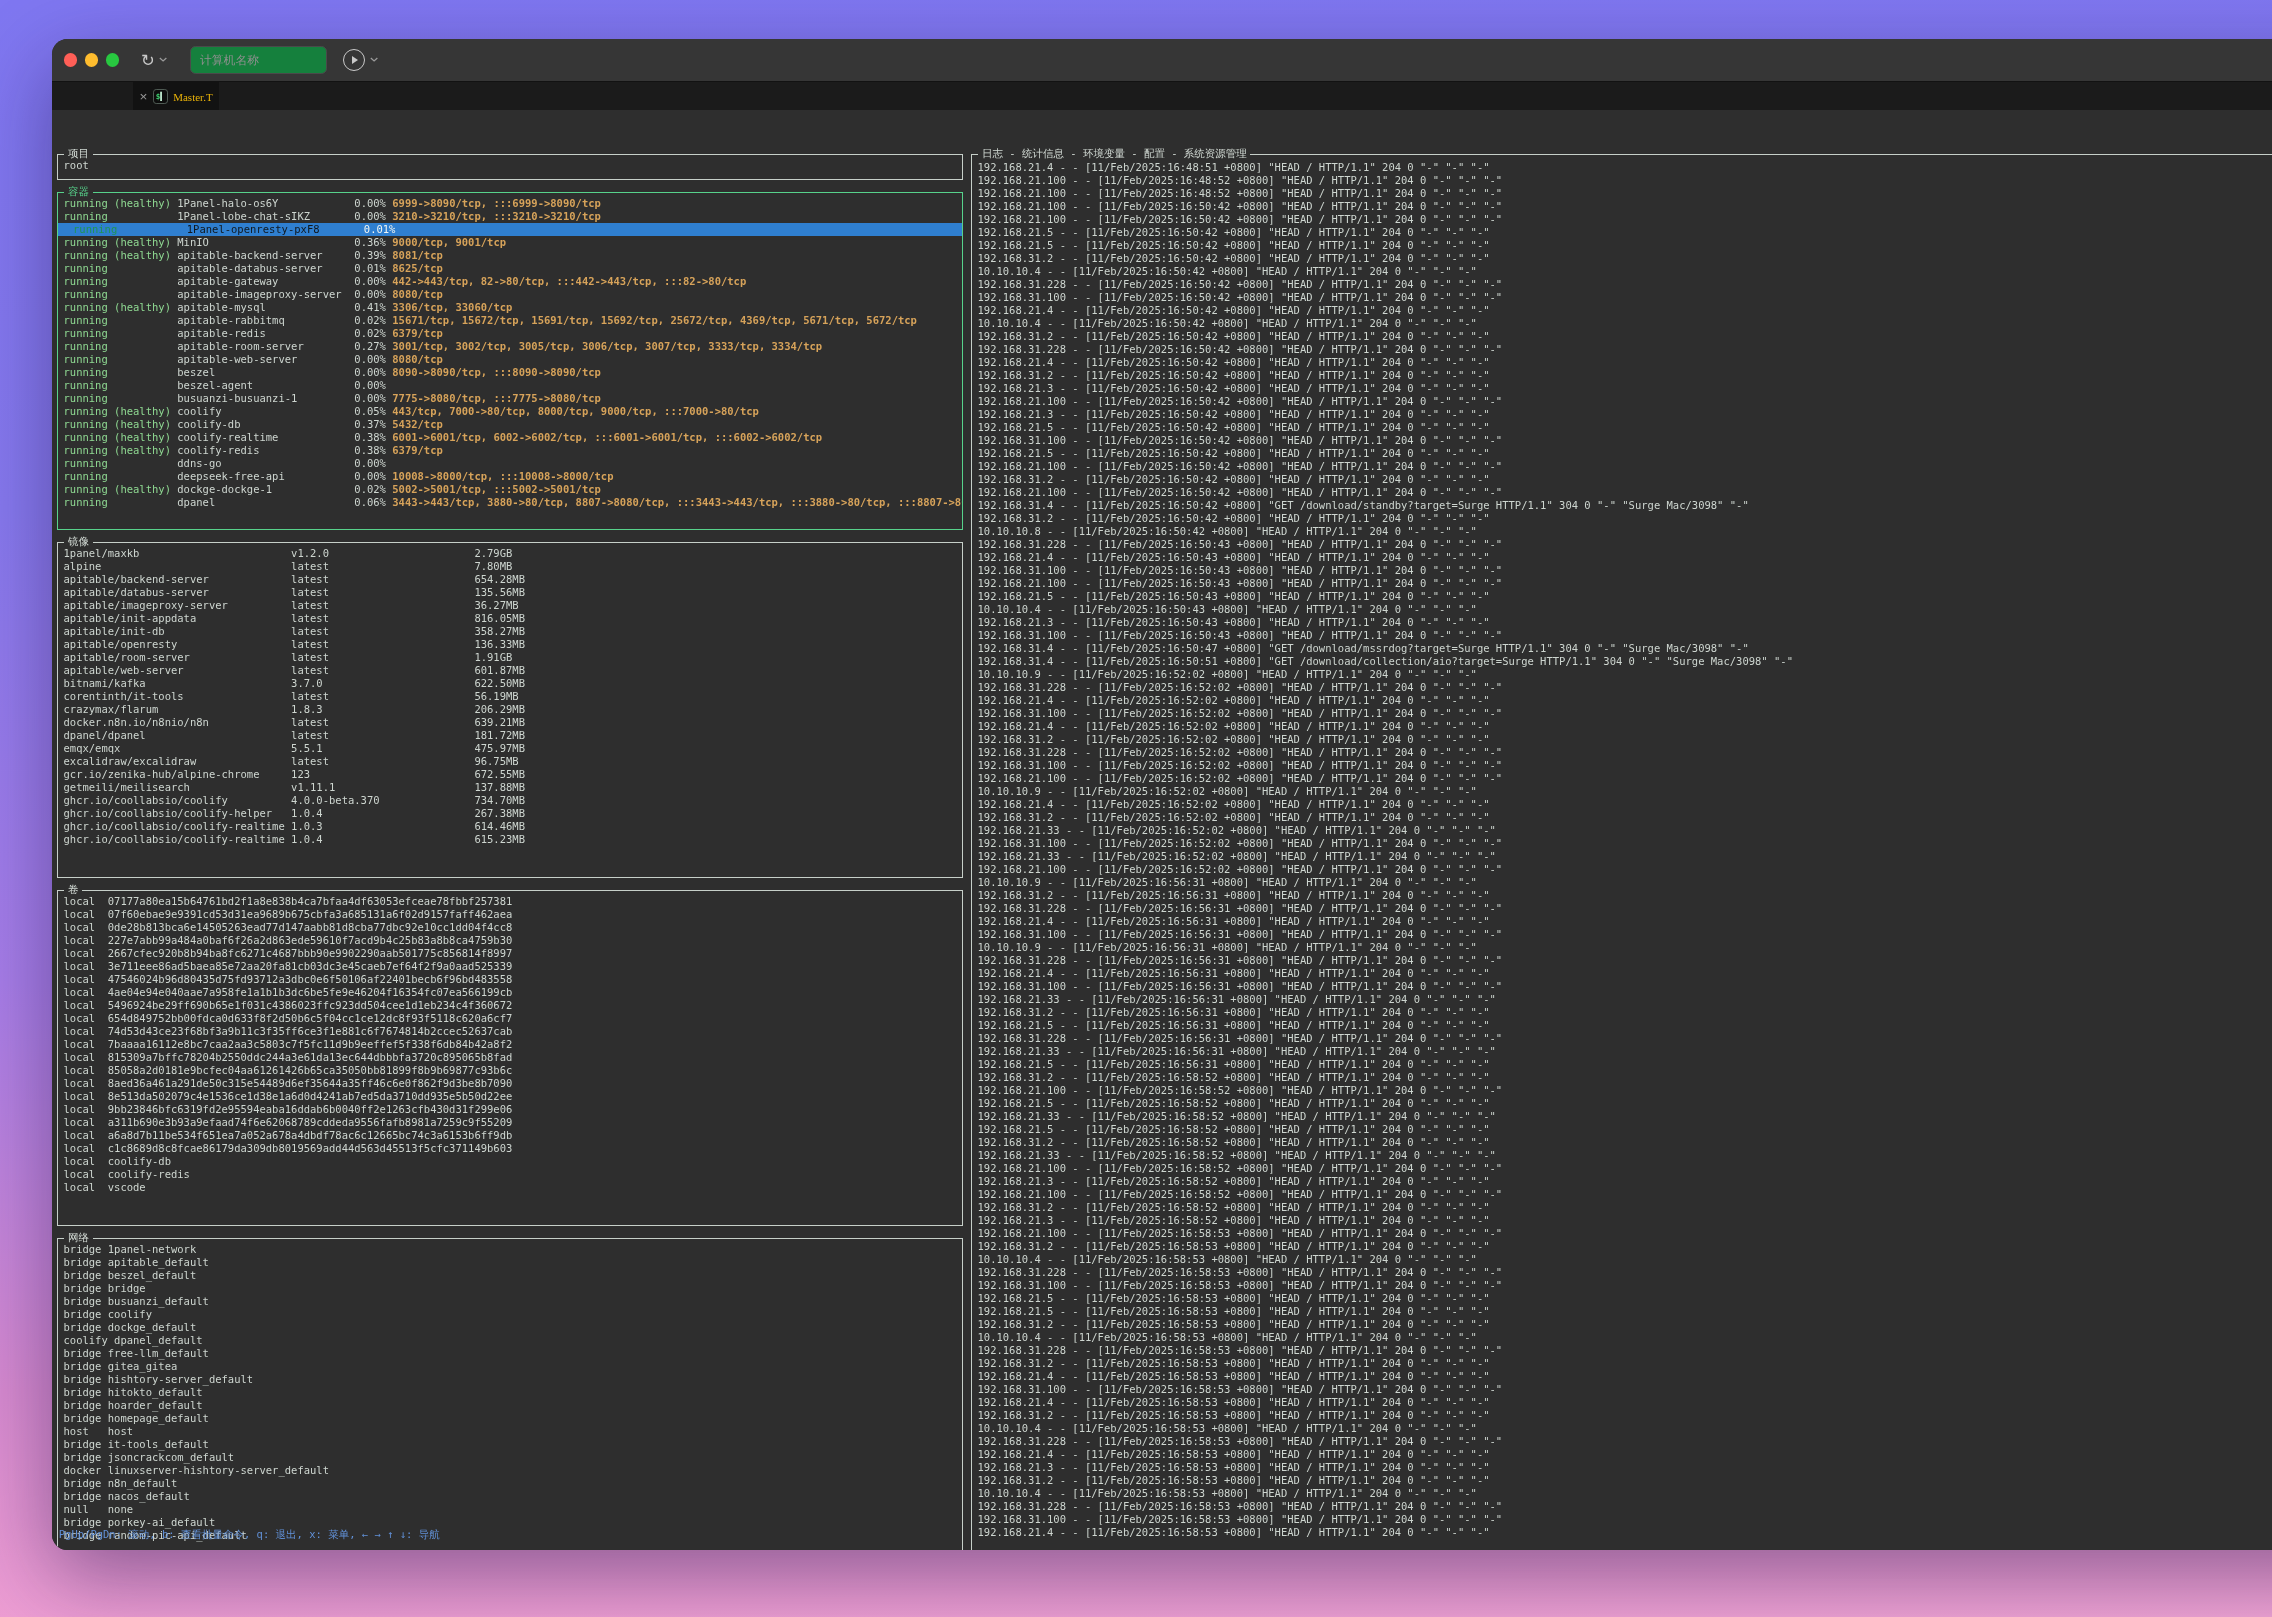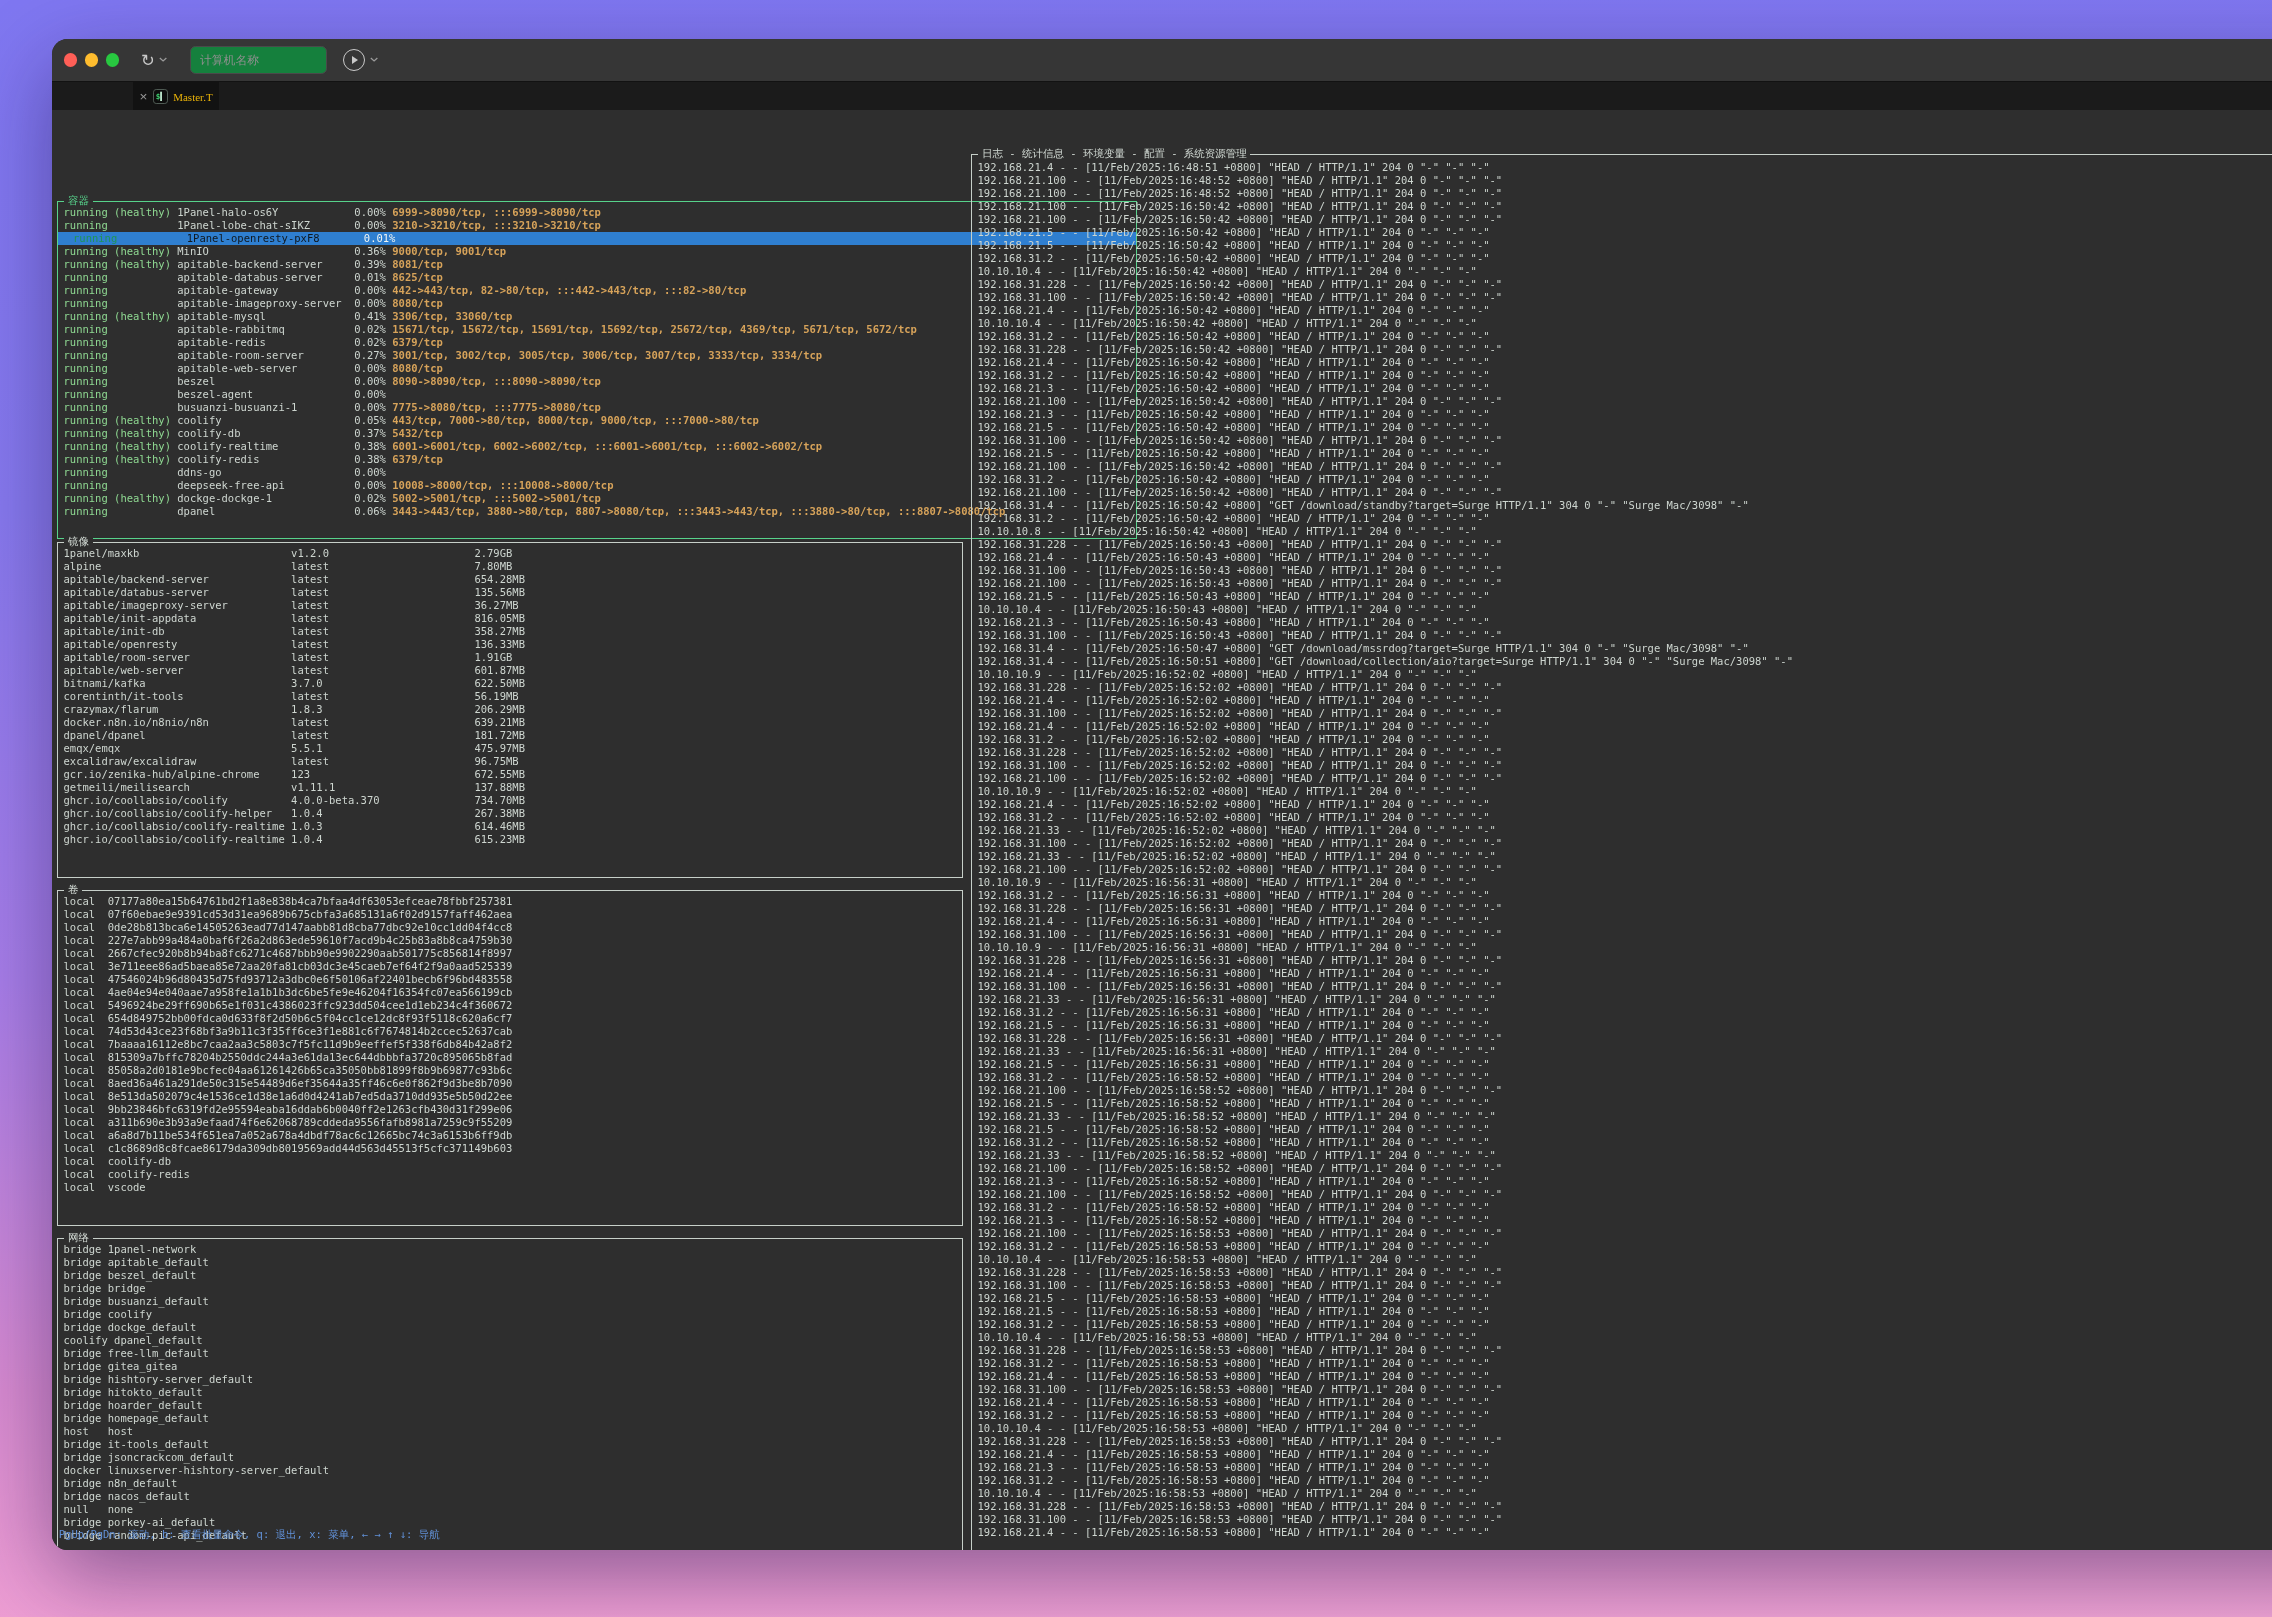--- a/index.html
+++ b/index.html
@@ -49,21 +49,21 @@
   .panel.active{border-color:#57d28b;}
   .panel-title{position:absolute;top:-7.7px;left:6.4px;background:#2e2e2e;padding:0 3.6px;font-size:10.5px;color:#d3dbd5;white-space:pre;}
   .panel.active > .panel-title{color:#57d28b;}
   .rows{position:absolute;left:0;top:3.6px;right:0;bottom:0.9px;overflow:hidden;padding:0 0 0 5.5px;}
   .line{height:13px;line-height:13px;white-space:pre;overflow:hidden;}
   .line.sel{background:#2f7fd0;margin-left:-5.5px;padding-left:15px;}
   .fg{color:#ced6d0;} .g{color:#8fd992;} .or{color:#d7a35a;font-weight:bold;} .dk{color:#10181f;} .wt{color:#f2f6f3;}
   .line.sel .g{color:#1f9457;}
   
   .p-project   {left:5px;  top:44px;   width:906px; height:26px;}
-  .p-containers{left:5px;  top:91px;  width:1080px; height:338px;}
+  .p-containers{left:5px;  top:82px;  width:906px; height:338px;}
   .p-images    {left:5px;  top:432px;  width:906px; height:336px;}
   .p-volumes   {left:5px;  top:780px; width:906px; height:336px;}
   .p-networks  {left:5px;  top:1128px; width:906px; height:315px;}
   .p-logs      {left:919px;top:44px;   width:1807px; height:1400px;}
   .p-logs .rows{top:6.4px;}
   
   .statusbar{position:absolute;left:6.8px;right:14px;bottom:8.2px;height:14.5px;font-family:"DejaVu Sans Mono",monospace;font-size:10.5px;line-height:14.5px;}
   .sb-keys{color:#6191d8;}
 </style>
 </head>
@@ -116,20 +116,26 @@
       <span class="term-ico">
           <span class="d">$</span>
           <span class="c">▍</span>
         </span>
       <span class="tab-active-label">Master.T</span>
     </div>
   </div>
 
   <div class="terminal">
 
+    <div class="panel p-project">
+      <span class="panel-title">项目</span>
+      <div class="rows" id="project-rows">
+          <div class="line"><span class="fg">root</span></div>
+        </div>
+    </div>
 
     <div class="panel active p-containers">
       <span class="panel-title">容器</span>
       <div class="rows" id="container-rows">
           <div class="line"><span class="g">running (healthy) </span><span class="fg">1Panel-halo-os6Y            </span><span class="fg">0.00% </span><span class="or">6999-&gt;8090/tcp, :::6999-&gt;8090/tcp</span></div>
           <div class="line"><span class="g">running           </span><span class="fg">1Panel-lobe-chat-sIKZ       </span><span class="fg">0.00% </span><span class="or">3210-&gt;3210/tcp, :::3210-&gt;3210/tcp</span></div>
           <div class="line sel"><span class="g">running           </span><span class="dk">1Panel-openresty-pxF8       </span><span class="wt">0.01% </span><span class="or"></span></div>
           <div class="line"><span class="g">running (healthy) </span><span class="fg">MinIO                       </span><span class="fg">0.36% </span><span class="or">9000/tcp, 9001/tcp</span></div>
           <div class="line"><span class="g">running (healthy) </span><span class="fg">apitable-backend-server     </span><span class="fg">0.39% </span><span class="or">8081/tcp</span></div>
           <div class="line"><span class="g">running           </span><span class="fg">apitable-databus-server     </span><span class="fg">0.01% </span><span class="or">8625/tcp</span></div>

